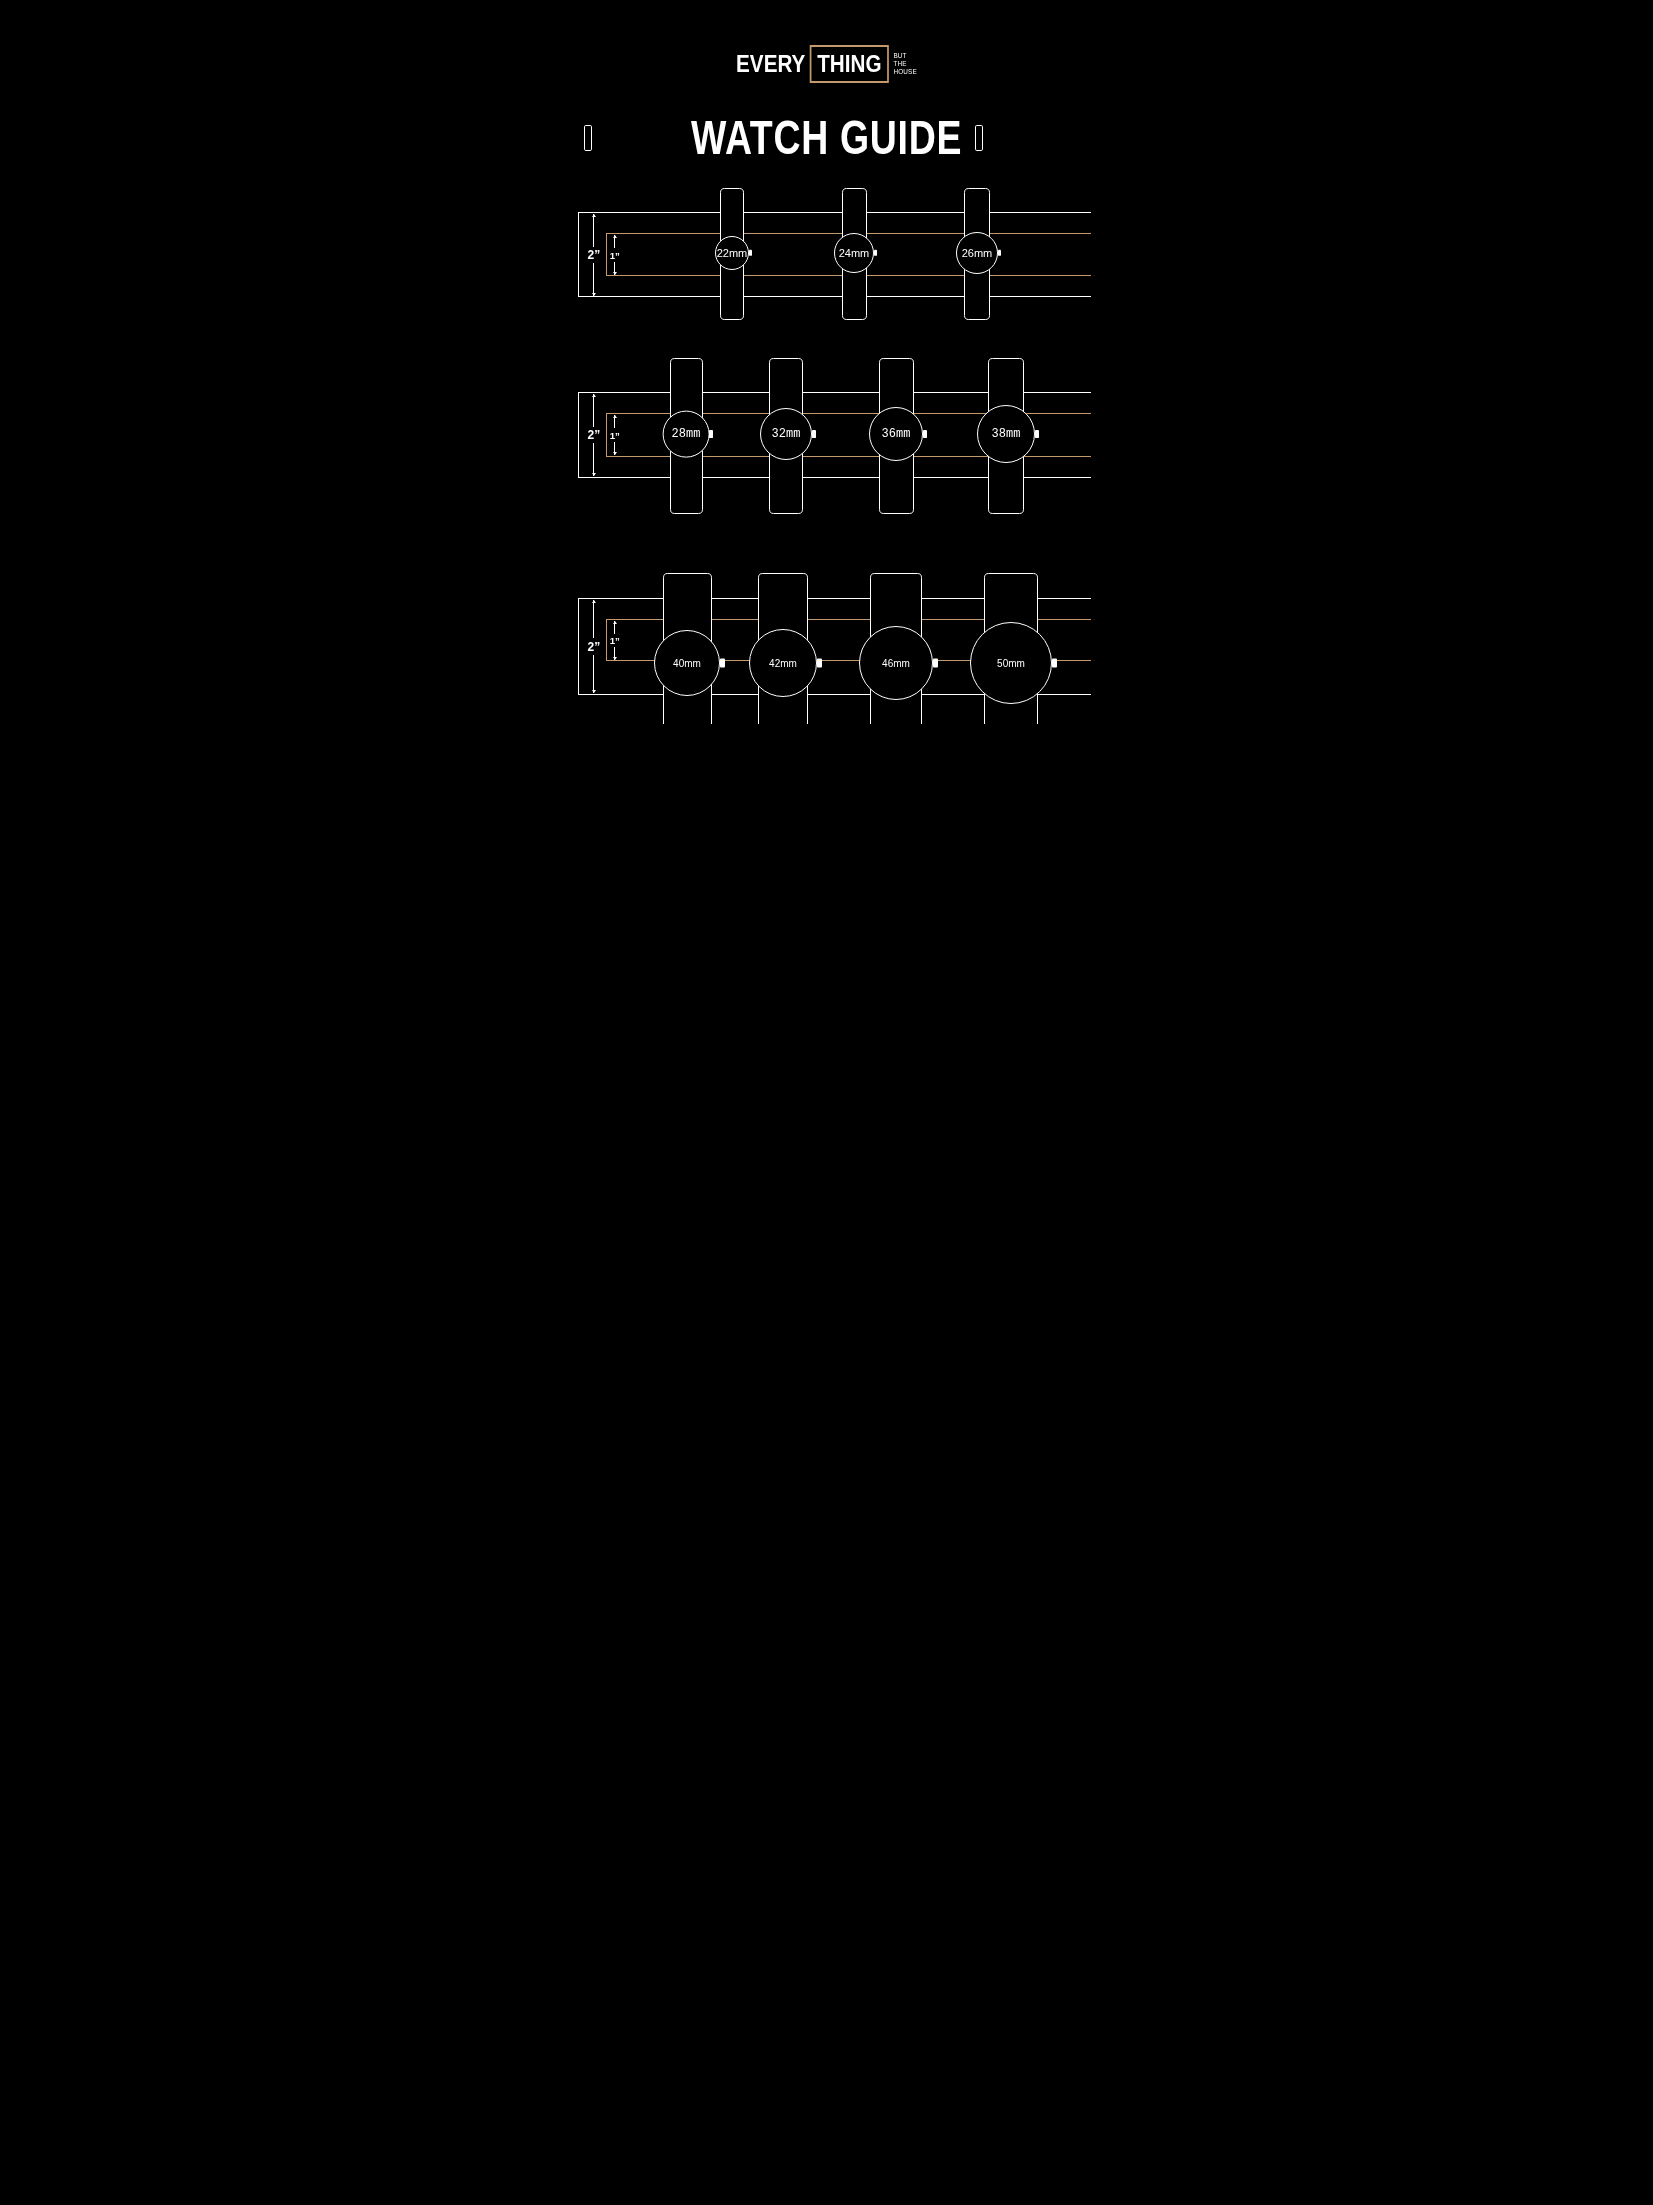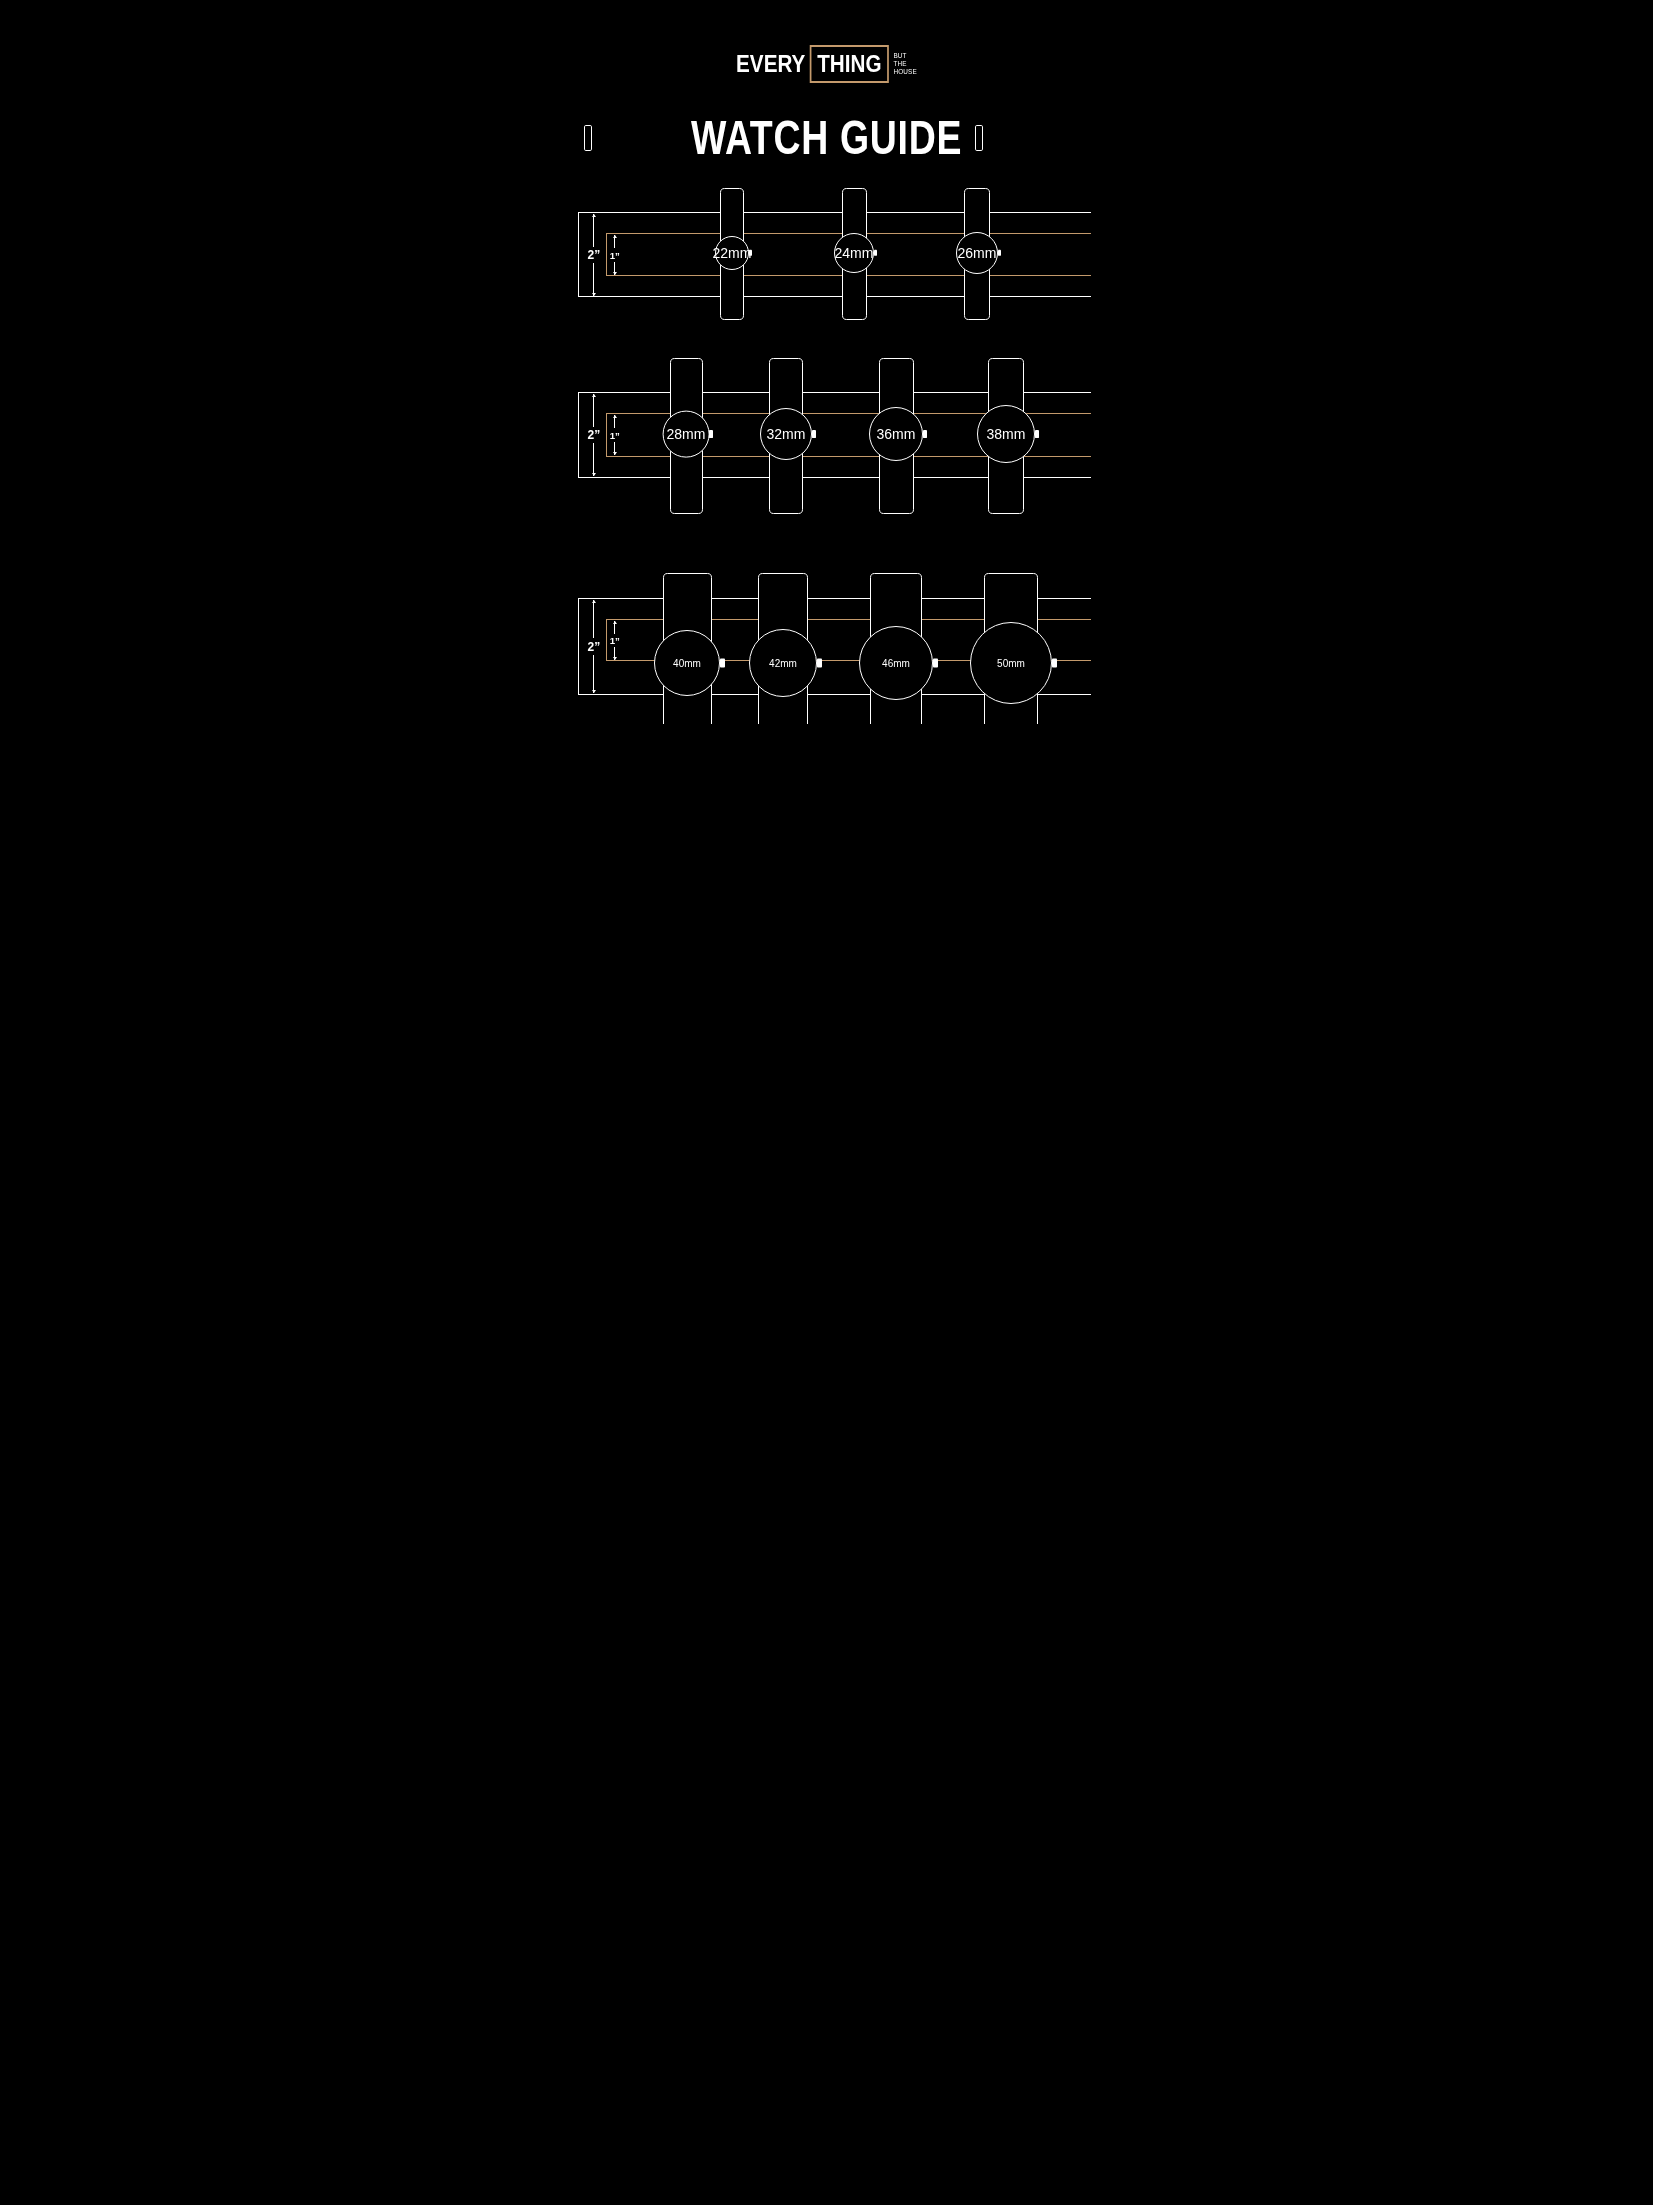--- a/index.html
+++ b/index.html
@@ -114,22 +114,22 @@
     position:absolute;left:50%;top:var(--cyo);
     transform:translate(-50%,-50%);
     width:calc(var(--r)*2);height:calc(var(--r)*2);
     border-radius:50%;
     background:var(--bg);
     border:1.8px solid var(--fg);
     display:flex;align-items:center;justify-content:center;
     z-index:2;
   }
   .watch .size{color:var(--fg);font-weight:400;}
-  .r1 .watch .size{font-size:14px;}
-  .r2 .watch .size{font-size:14px;}
+  .r1 .watch .size{font-size:11px;}
+  .r2 .watch .size{font-size:12px;font-family:Liberation Mono, monospace;}
   .r3 .watch .size{font-size:10px;}
   .watch .crown{
     position:absolute;
     left:calc(50% + var(--r) - 0.5px);
     top:var(--cyo);
     transform:translateY(-50%);
     width:var(--crw);height:var(--crh);
     background:var(--fg);
     border-radius:0.9px;
     z-index:3;

